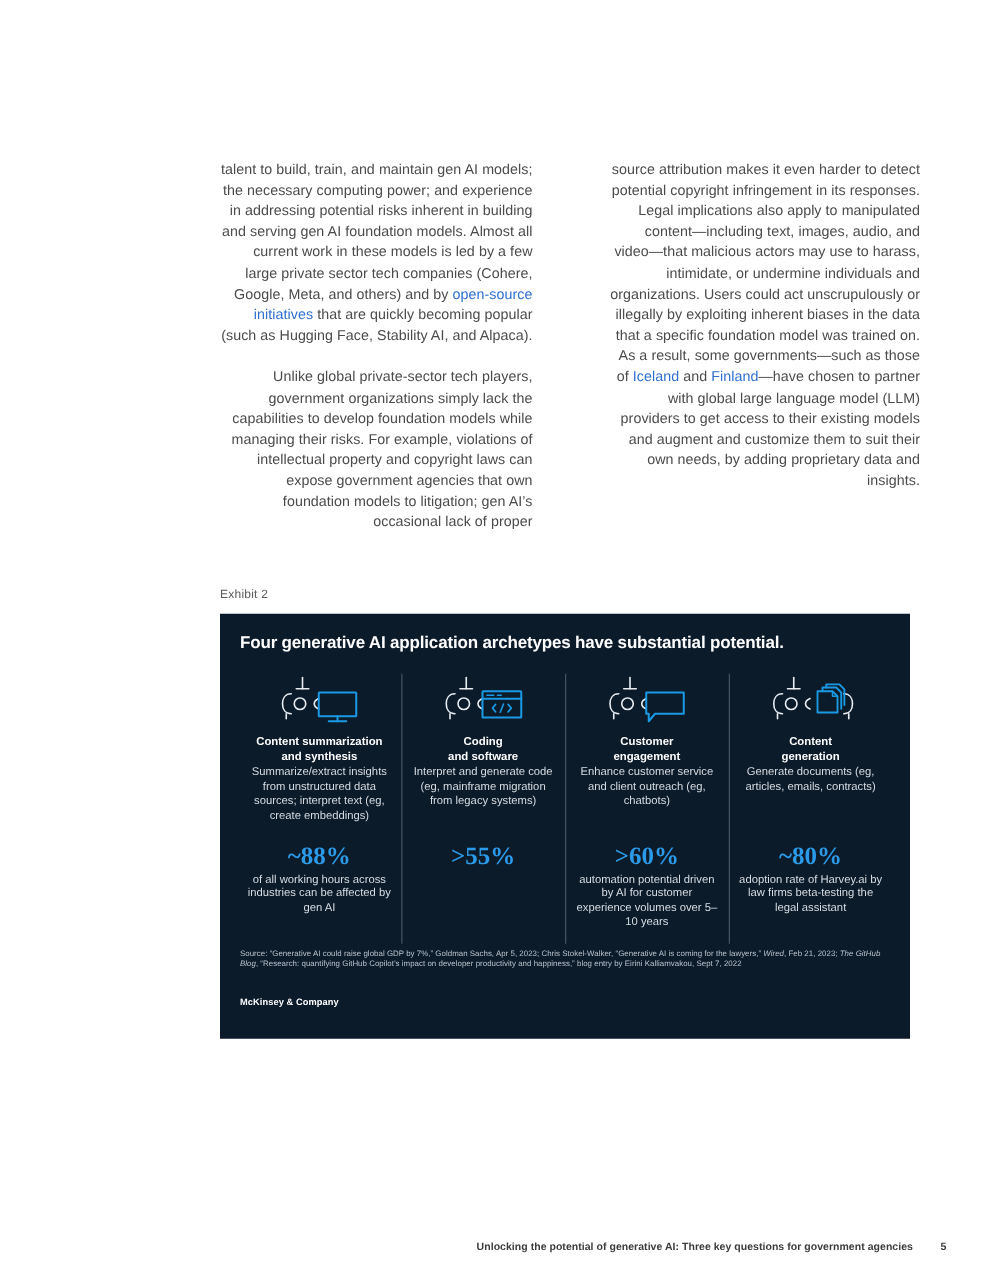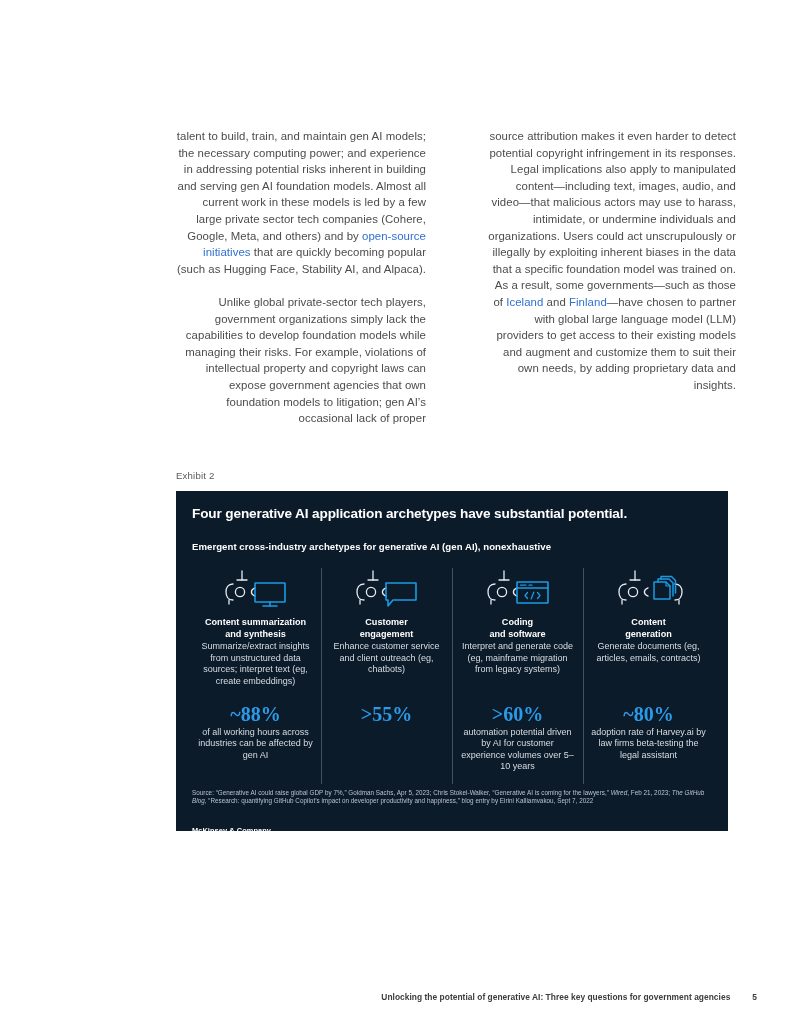--- a/index.html
+++ b/index.html
@@ -194,21 +194,20 @@
     </div>
     <div class="col">
       <p><span>source attribution makes it even harder to detect potential copyright infringement in its responses. Legal implications also apply to manipulated content—including text, images, audio, and video—that malicious actors may use to harass, intimidate, or undermine individuals and organizations. Users could act unscrupulously or illegally by exploiting inherent biases in the data that a specific foundation model was trained on. As a result, some governments—such as those of </span><a class="inline-link" href="#">Iceland</a><span> and </span><a class="inline-link" href="#">Finland</a><span>—have chosen to partner with global large language model (LLM) providers to get access to their existing models and augment and customize them to suit their own needs, by adding proprietary data and insights.</span></p>
     </div>
   </div>
 
   <div class="exhibit-label">Exhibit 2</div>
 
   <div class="exhibit">
     <div class="ex-title">Four generative AI application archetypes have substantial potential.</div>
-    <div class="ex-subtitle">Emergent cross-industry archetypes for generative AI (gen AI), nonexhaustive</div>
 
     <div class="arch-grid">
 
       <div class="arch-col">
         <div class="icon-wrap">
           <svg width="74" height="42" viewBox="0 0 74 42">
             <g fill="none" stroke="#e7ecf1" stroke-width="1.3" stroke-linecap="round" stroke-linejoin="round">
               <path d="M23 3 L23 12"></path>
               <path d="M18 12 L28 12"></path>
               <path d="M14 16 C9 16 7 20 7 24 C7 28 9 32 14 32"></path>
@@ -235,60 +234,60 @@
           <svg width="74" height="42" viewBox="0 0 74 42">
             <g fill="none" stroke="#e7ecf1" stroke-width="1.3" stroke-linecap="round" stroke-linejoin="round">
               <path d="M23 3 L23 12"></path>
               <path d="M18 12 L28 12"></path>
               <path d="M14 16 C9 16 7 20 7 24 C7 28 9 32 14 32"></path>
               <path d="M10 32 L10 36"></path>
               <circle cx="21" cy="24" r="4.6"></circle>
               <path d="M36 19.8 C33.6 20.8 32.4 22.2 32.4 24 C32.4 25.8 33.6 27.2 36 28.2"></path>
             </g>
             <g fill="none" stroke="#1a9ae5" stroke-width="1.6" stroke-linecap="round" stroke-linejoin="round">
-              <path d="M36 15 L66 15 L66 32 L43 32 L38 38 L38 32 L36 32 Z"></path>
+              <rect x="36" y="14" width="31" height="21" rx="0.5"></rect>
+              <path d="M36 20 L67 20"></path>
+              <path d="M39.5 17.2 L45 17.2" stroke-width="1.2"></path>
+              <path d="M48 17.2 L51 17.2" stroke-width="1.2"></path>
+            </g>
+            <g fill="none" stroke="#1a9ae5" stroke-width="1.3" stroke-linecap="round" stroke-linejoin="round">
+              <path d="M46.5 24.5 L44 27.5 L46.5 30.5"></path>
+              <path d="M56.5 24.5 L59 27.5 L56.5 30.5"></path>
+              <path d="M52.8 24.2 L50.2 30.8"></path>
             </g>
           </svg>
         </div>
         <div class="arch-title">
-          <span>Customer</span><br>
-          <span>engagement</span>
-        </div>
-        <div class="arch-desc">Enhance customer service and client outreach (eg, chatbots)</div>
+          <span>Coding</span><br>
+          <span>and software</span>
+        </div>
+        <div class="arch-desc">Interpret and generate code (eg, mainframe migration from legacy systems)</div>
       </div>
 
       <div class="arch-col">
         <div class="icon-wrap">
           <svg width="74" height="42" viewBox="0 0 74 42">
             <g fill="none" stroke="#e7ecf1" stroke-width="1.3" stroke-linecap="round" stroke-linejoin="round">
               <path d="M23 3 L23 12"></path>
               <path d="M18 12 L28 12"></path>
               <path d="M14 16 C9 16 7 20 7 24 C7 28 9 32 14 32"></path>
               <path d="M10 32 L10 36"></path>
               <circle cx="21" cy="24" r="4.6"></circle>
               <path d="M36 19.8 C33.6 20.8 32.4 22.2 32.4 24 C32.4 25.8 33.6 27.2 36 28.2"></path>
             </g>
             <g fill="none" stroke="#1a9ae5" stroke-width="1.6" stroke-linecap="round" stroke-linejoin="round">
-              <rect x="36" y="14" width="31" height="21" rx="0.5"></rect>
-              <path d="M36 20 L67 20"></path>
-              <path d="M39.5 17.2 L45 17.2" stroke-width="1.2"></path>
-              <path d="M48 17.2 L51 17.2" stroke-width="1.2"></path>
-            </g>
-            <g fill="none" stroke="#1a9ae5" stroke-width="1.3" stroke-linecap="round" stroke-linejoin="round">
-              <path d="M46.5 24.5 L44 27.5 L46.5 30.5"></path>
-              <path d="M56.5 24.5 L59 27.5 L56.5 30.5"></path>
-              <path d="M52.8 24.2 L50.2 30.8"></path>
+              <path d="M36 15 L66 15 L66 32 L43 32 L38 38 L38 32 L36 32 Z"></path>
             </g>
           </svg>
         </div>
         <div class="arch-title">
-          <span>Coding</span><br>
-          <span>and software</span>
-        </div>
-        <div class="arch-desc">Interpret and generate code (eg, mainframe migration from legacy systems)</div>
+          <span>Customer</span><br>
+          <span>engagement</span>
+        </div>
+        <div class="arch-desc">Enhance customer service and client outreach (eg, chatbots)</div>
       </div>
 
       <div class="arch-col">
         <div class="icon-wrap">
           <svg width="74" height="42" viewBox="0 0 74 42">
             <g fill="none" stroke="#e7ecf1" stroke-width="1.3" stroke-linecap="round" stroke-linejoin="round">
               <path d="M23 3 L23 12"></path>
               <path d="M18 12 L28 12"></path>
               <path d="M14 16 C9 16 7 20 7 24 C7 28 9 32 14 32"></path>
               <path d="M10 32 L10 36"></path>

